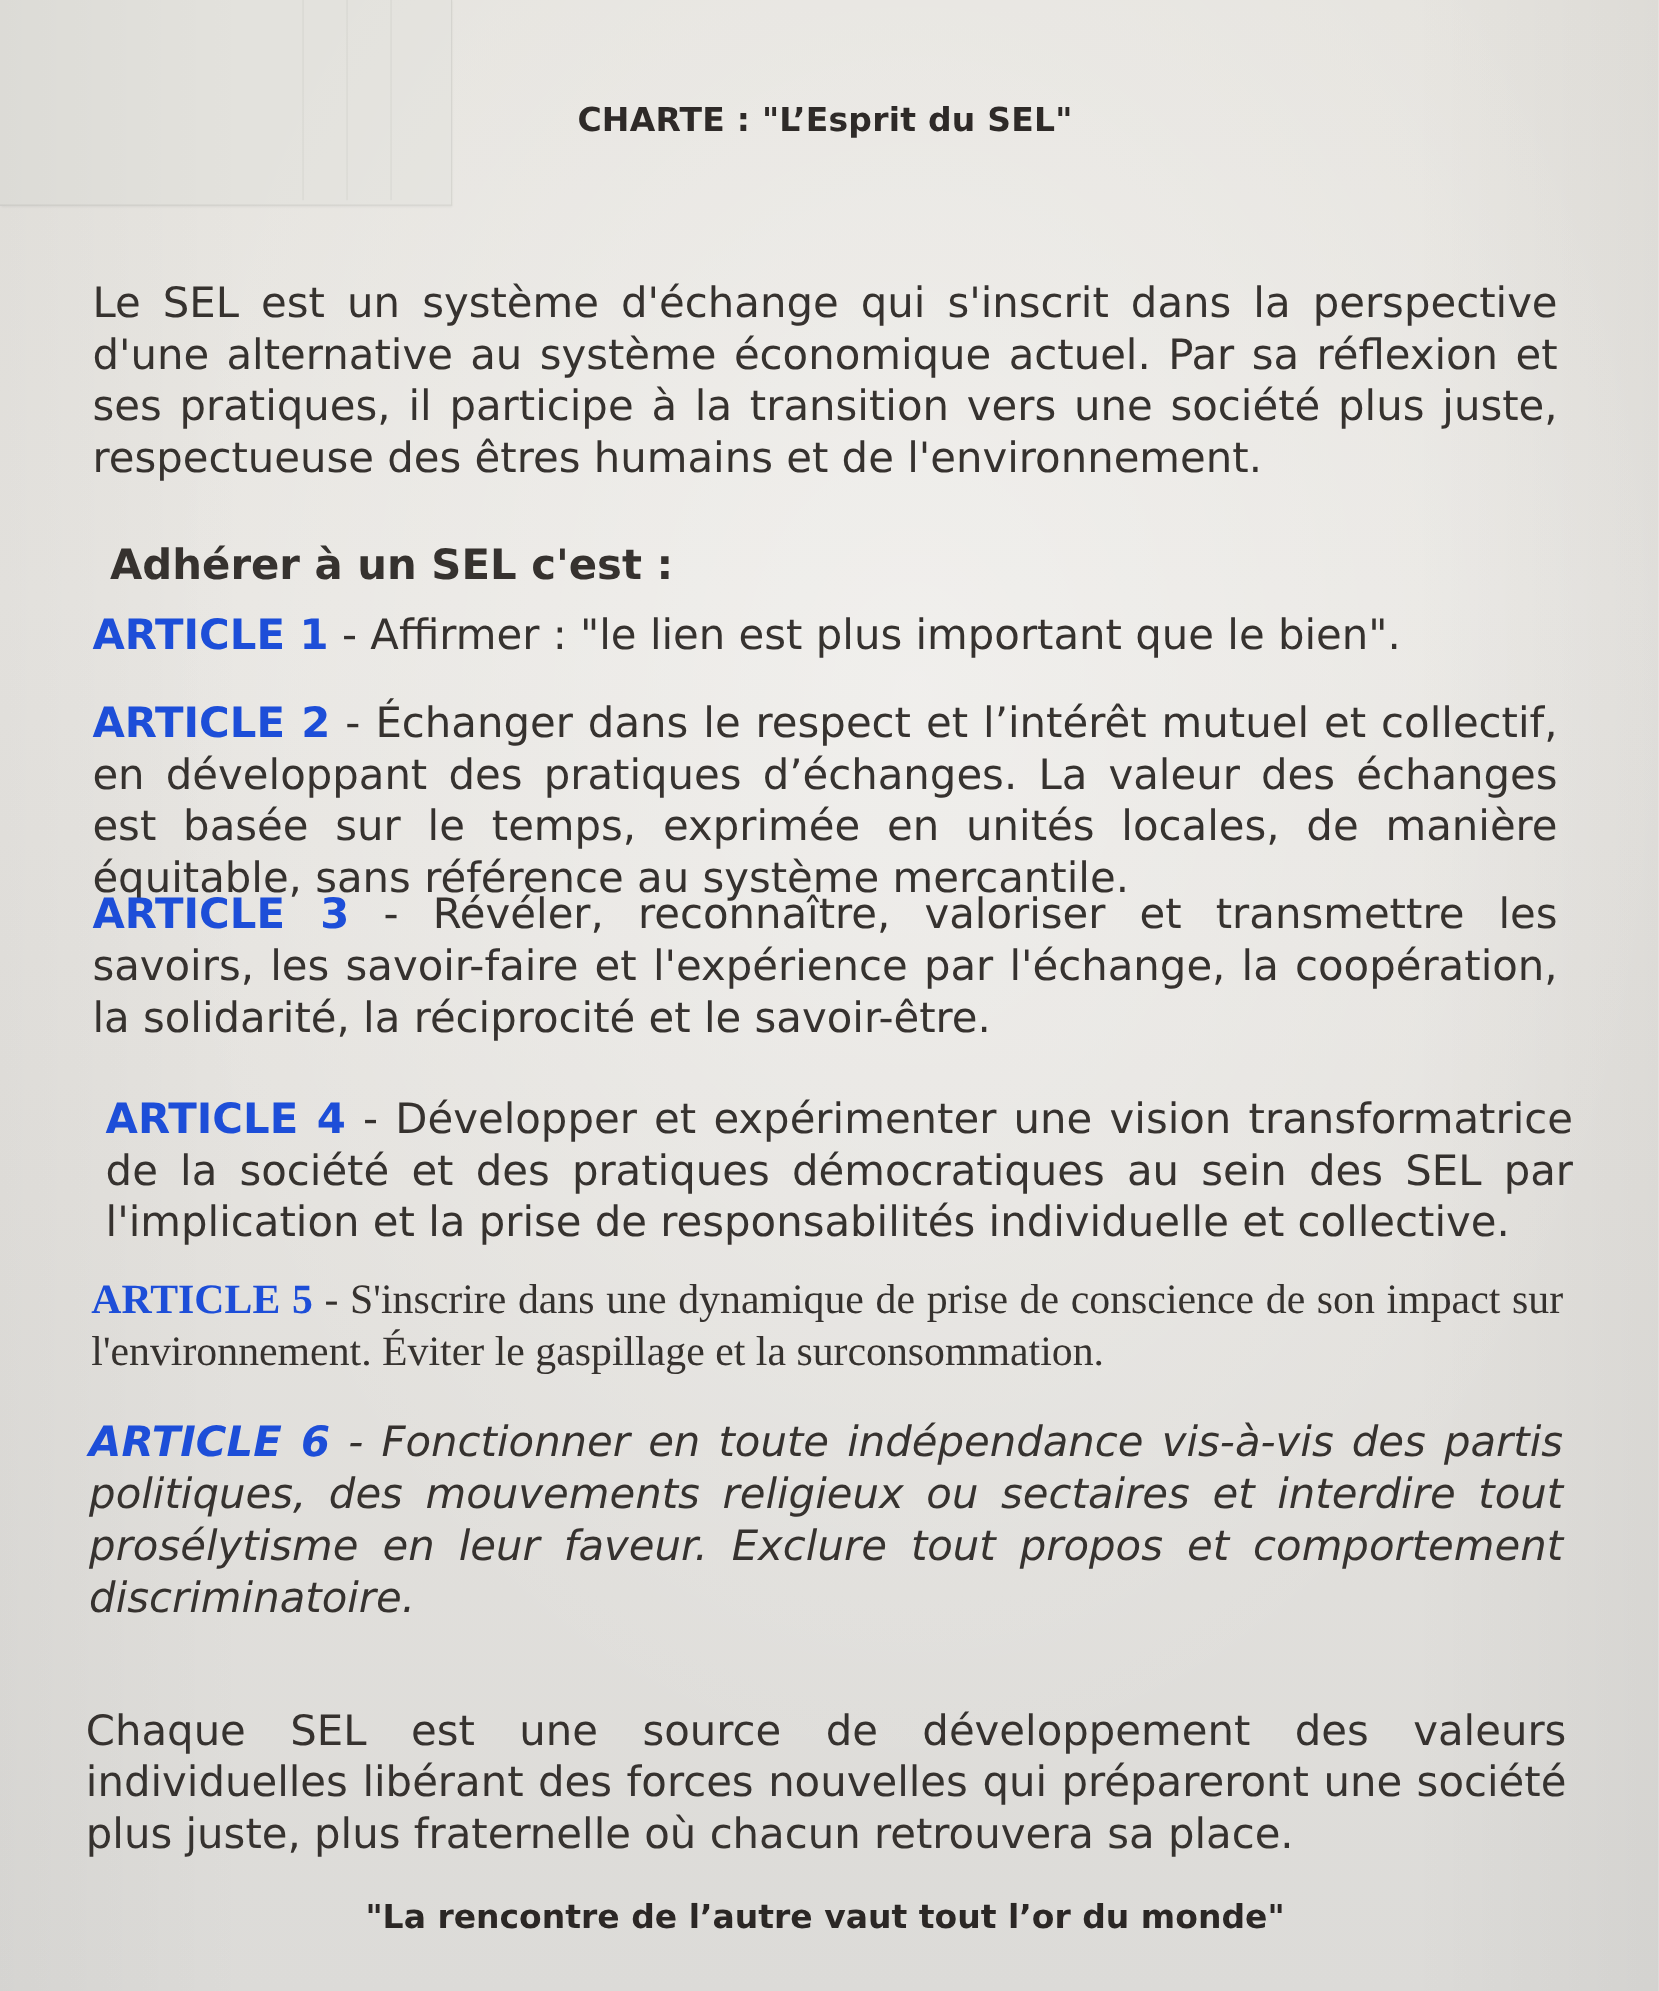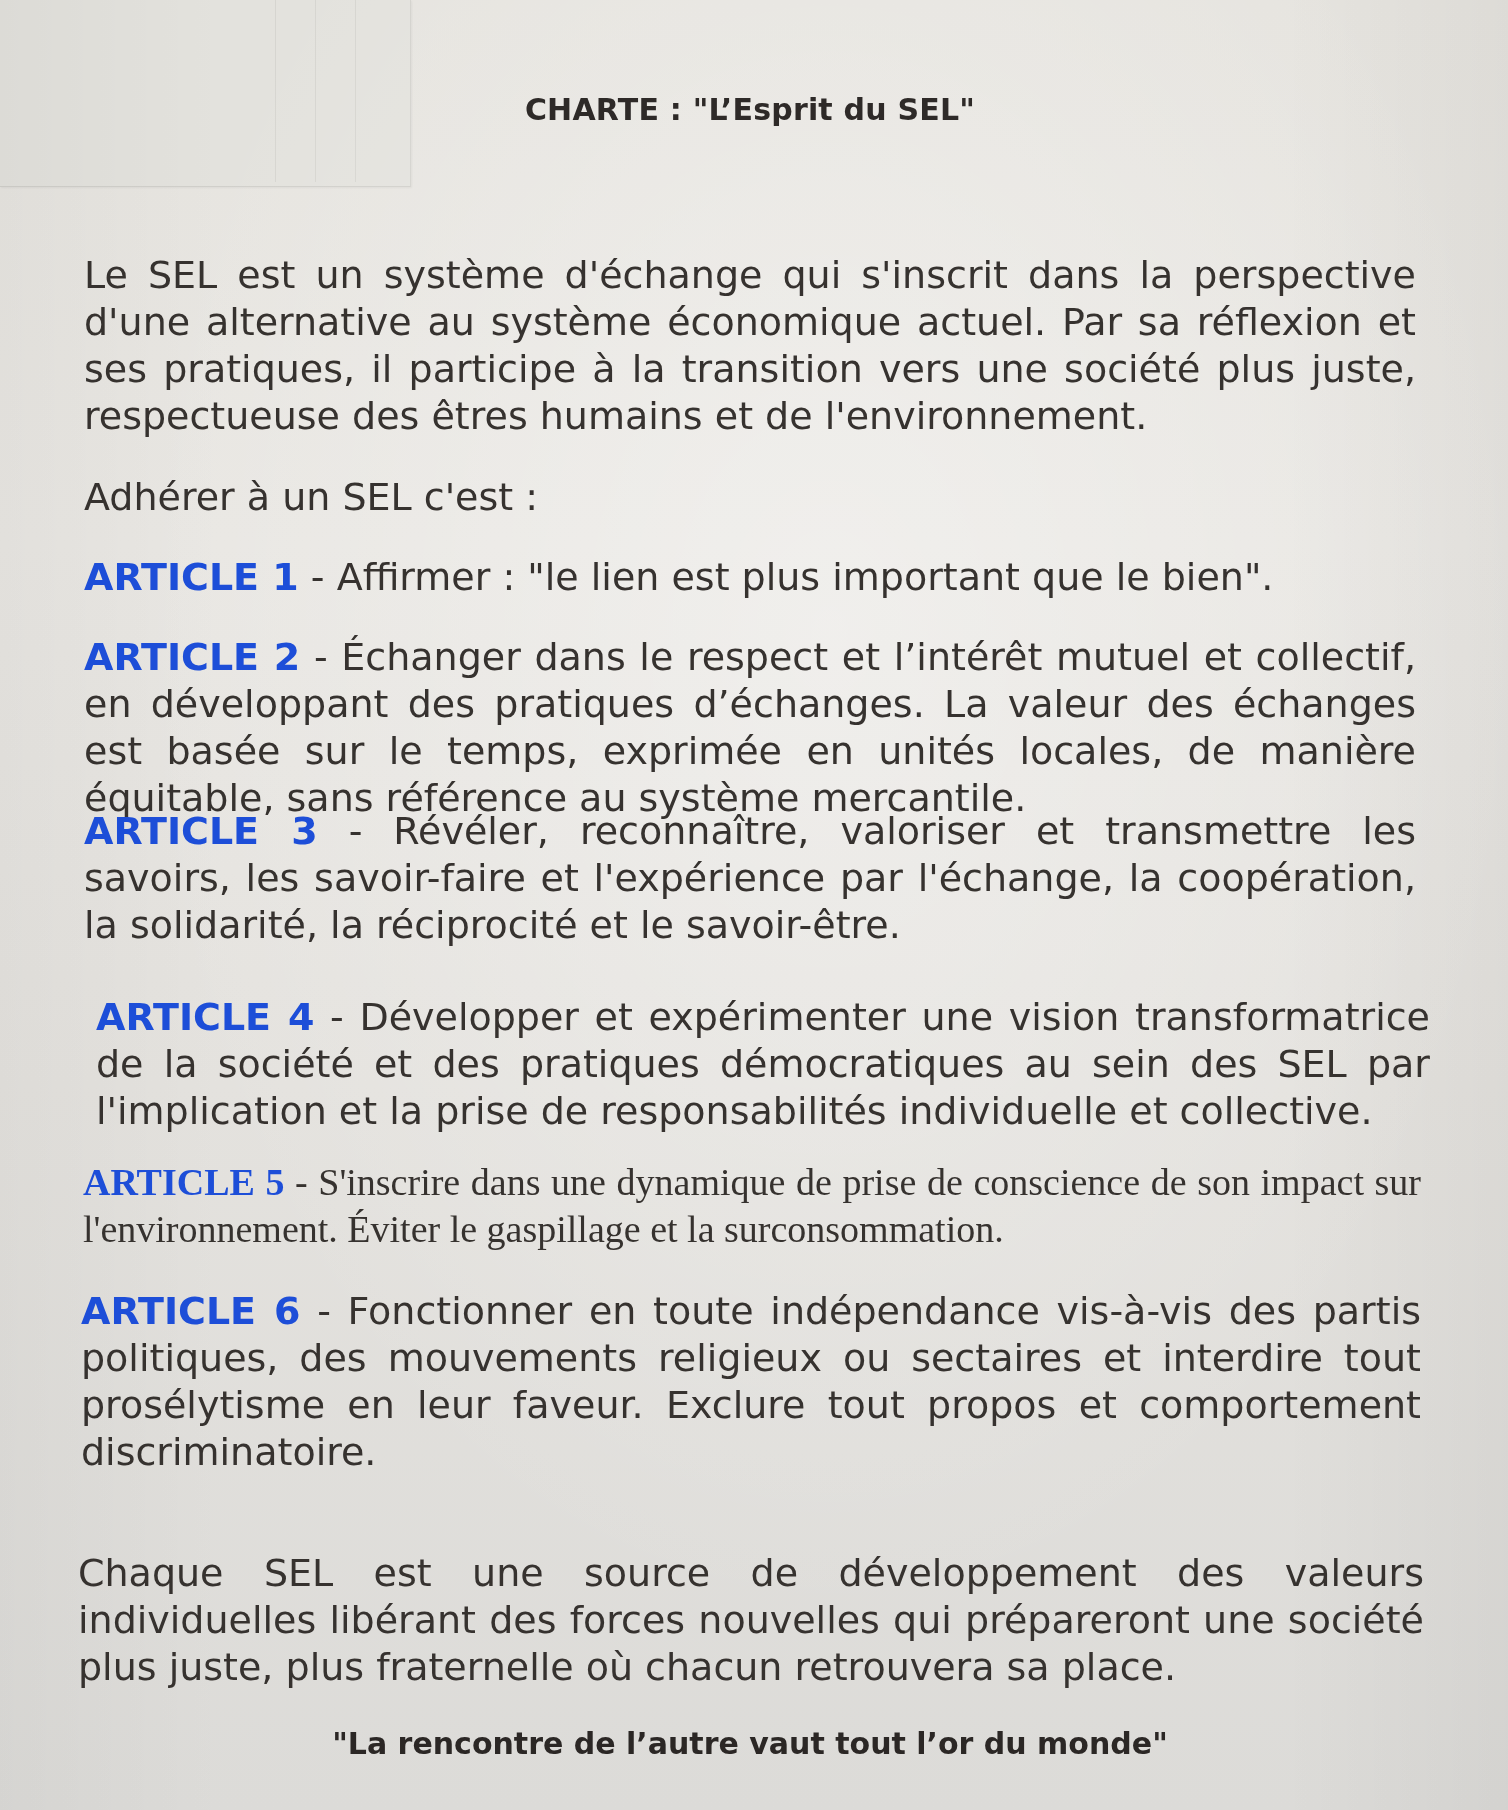--- a/index.html
+++ b/index.html
@@ -73,21 +73,21 @@
       font-weight: bold;
       color: #1d4ed8;
     }
     .intro   { left: 84px;  top: 252px;  width: 1332px; }
     .adherer { left: 84px;  top: 474px;  width: 1332px; text-align: left; }
     .art1    { left: 84px;  top: 554px;  width: 1332px; text-align: left; }
     .art2    { left: 84px;  top: 634px;  width: 1332px; }
     .art3    { left: 84px;  top: 808px;  width: 1332px; }
     .art4    { left: 84px;  top: 982px;  width: 1334px; }
     .art5    { left: 82px;  top: 1158px; width: 1338px; }
-    .art6    { left: 81px;  top: 1288px; width: 1340px; }
+    .art6    { left: 81px;  top: 1288px; width: 1340px; font-style: italic; }
     .closing { left: 78px;  top: 1550px; width: 1346px; }
     .motto {
       position: absolute;
       top: 1726px;
       left: 0;
       width: 1500px;
       text-align: center;
       font-weight: bold;
       font-size: 30px;
       color: #2b2725;
@@ -103,21 +103,21 @@
 </div>
 
 <div class="paper-shade"></div>
 
 <div class="doc">
 
   <h1 class="title" style="margin:0;">CHARTE : "L’Esprit du SEL"</h1>
 
   <p class="block intro" style="margin:0;">Le SEL est un système d'échange qui s'inscrit dans la perspective d'une alternative au système économique actuel. Par sa réflexion et ses pratiques, il participe à la transition vers une société plus juste, respectueuse des êtres humains et de l'environnement.</p>
 
-  <p class="block adherer" style="margin:0;">Adhérer à un SEL c'est :</p>
+  <p class="block adherer" style="margin:16px;font-weight:bold;">Adhérer à un SEL c'est :</p>
 
   <p class="block art1" style="margin:0;">
     <span class="label">ARTICLE 1</span><span> - Affirmer : "le lien est plus important que le bien".</span>
   </p>
 
   <p class="block art2" style="margin:0;">
     <span class="label">ARTICLE 2</span><span> - Échanger dans le respect et l’intérêt mutuel et collectif, en développant des pratiques d’échanges. La valeur des échanges est basée sur le temps, exprimée en unités locales, de manière équitable, sans référence au système mercantile.</span>
   </p>
 
   <p class="block art3" style="margin:0;">

